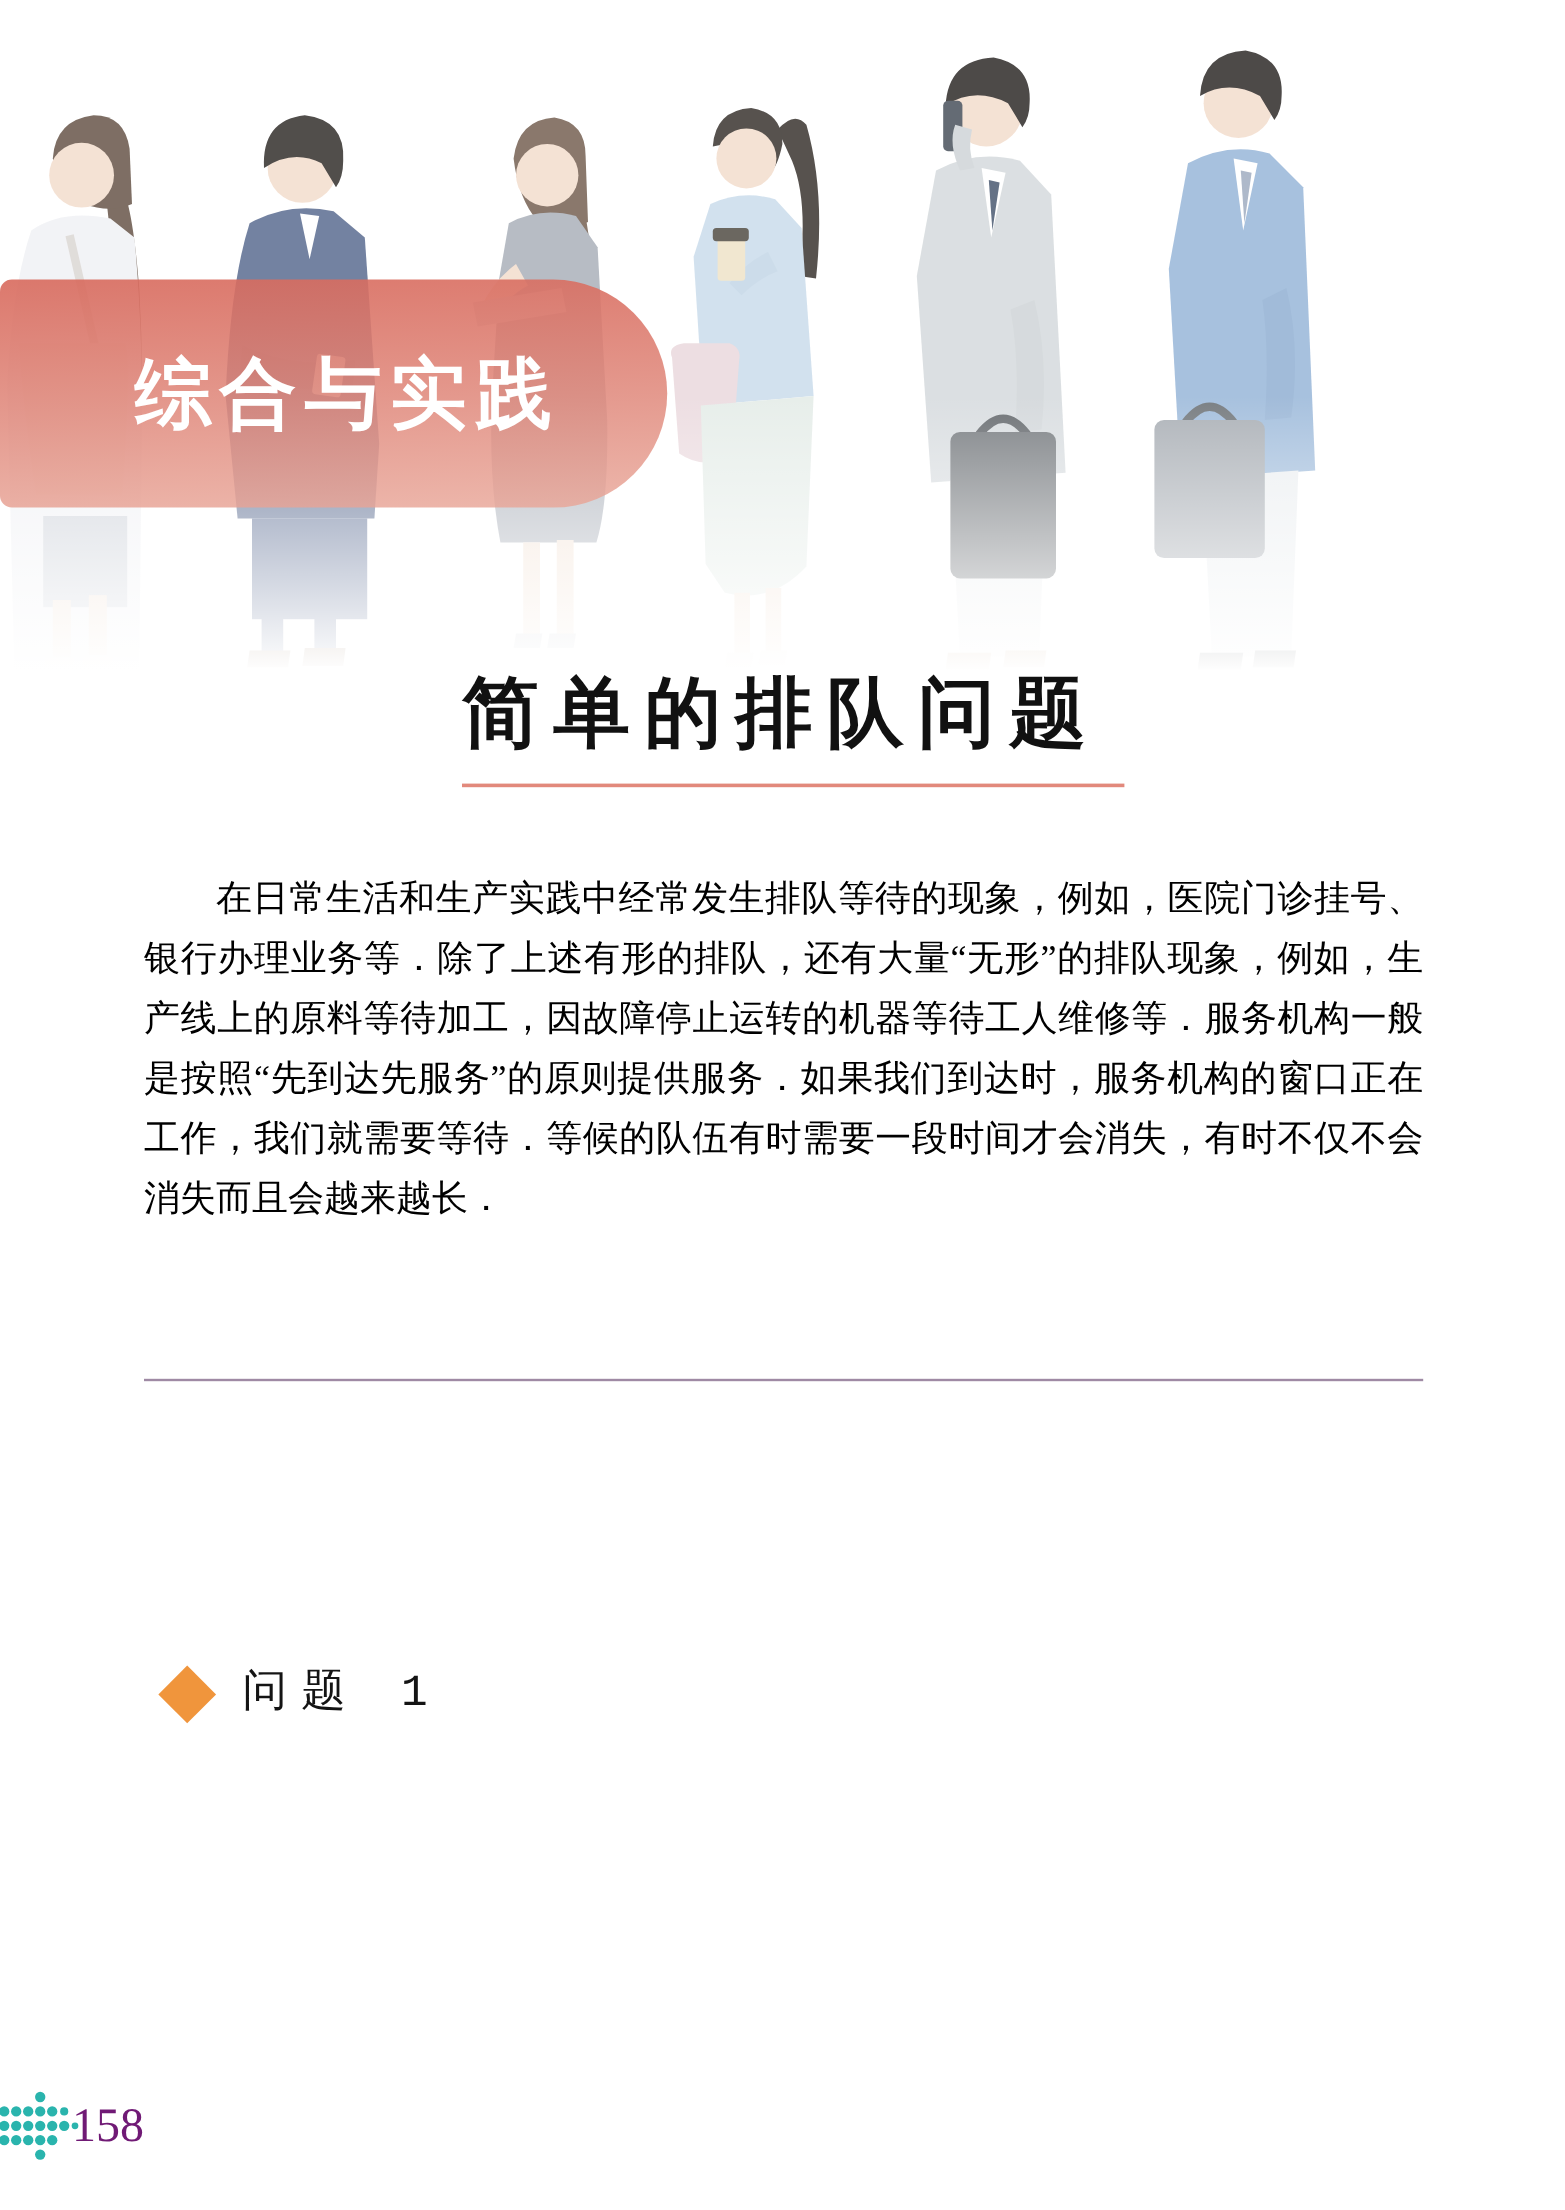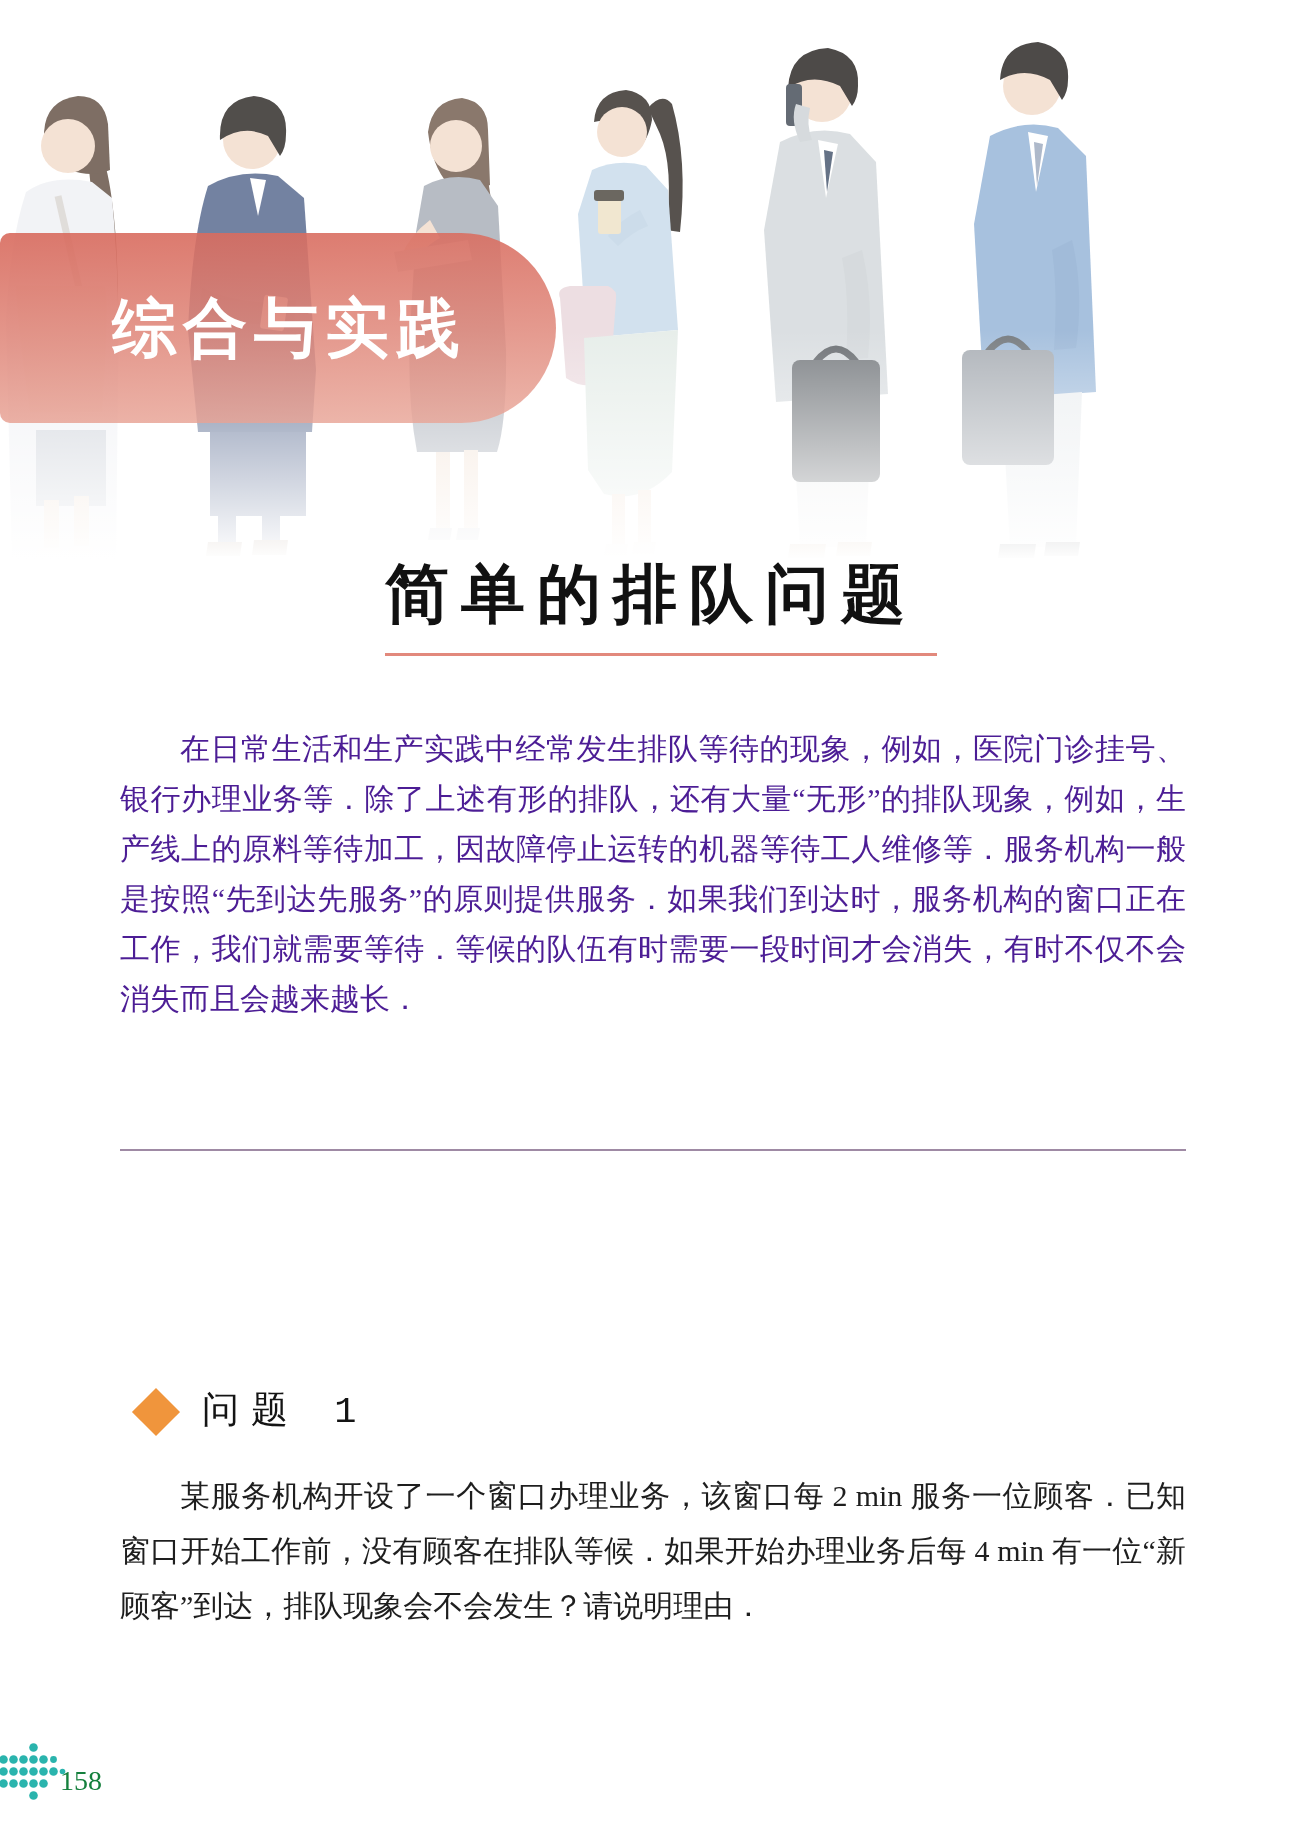--- a/index.html
+++ b/index.html
@@ -27,21 +27,21 @@
     font-family:"Liberation Sans","DejaVu Sans",sans-serif;font-weight:bold;
     font-size:64px;color:#111111;letter-spacing:12px;line-height:1;white-space:nowrap;
   }
   .title-underline{
     position:absolute;left:385px;top:653px;width:552px;height:3px;z-index:3;
     background:#e2897c;
   }
   
   .intro{
     position:absolute;left:120px;top:724px;width:1066px;z-index:2;
-    font-size:30px;line-height:50px;text-align:justify;text-indent:2em;color:#4c1d95;
+    font-size:30px;line-height:50px;text-align:justify;text-indent:2em;color:#000000;
   }
   .divider{
     position:absolute;left:120px;top:1149px;width:1066px;height:2px;background:#9f8aa4;
   }
   .objective{
     position:absolute;left:120px;top:1192px;width:1066px;
     font-size:30px;line-height:34px;text-indent:2em;color:#1e1e1e;
   }
   .diamond{
     position:absolute;left:139px;top:1395px;width:34px;height:34px;
@@ -51,21 +51,21 @@
     position:absolute;left:202px;top:1390px;
     font-size:37px;letter-spacing:12px;line-height:44px;color:#141414;white-space:nowrap;font-family:Liberation Mono, monospace;
   }
   .problem-text{
     position:absolute;left:120px;top:1468px;width:1066px;
     font-size:30px;line-height:55px;text-align:justify;text-indent:2em;color:#1e1e1e;
   }
   
   .footer-dots{position:absolute;left:0;top:1742px;width:72px;height:64px;}
   .page-number{
-    position:absolute;left:60px;top:1752px;font-size:28px;color:#15803d;line-height:38px;margin-top:10px;
+    position:absolute;left:60px;top:1752px;font-size:40px;color:#701a75;line-height:38px;
   }
   .footer-titles{
     position:absolute;left:131px;top:1757px;
     font-family:"Liberation Sans","DejaVu Sans",sans-serif;font-weight:bold;
     font-size:23px;color:#2ab4ad;letter-spacing:2px;line-height:30px;white-space:nowrap;
   }
   .footer-chapter{margin-left:30px;}
 </style>
 </head>
 <body>
@@ -179,21 +179,20 @@
 
   <div class="page-title">简单的排队问题</div>
   <div class="title-underline"></div>
 
   <div class="intro">在日常生活和生产实践中经常发生排队等待的现象，例如，医院门诊挂号、银行办理业务等．除了上述有形的排队，还有大量“无形”的排队现象，例如，生产线上的原料等待加工，因故障停止运转的机器等待工人维修等．服务机构一般是按照“先到达先服务”的原则提供服务．如果我们到达时，服务机构的窗口正在工作，我们就需要等待．等候的队伍有时需要一段时间才会消失，有时不仅不会消失而且会越来越长．</div>
 
   <div class="divider"></div>
 
   <div class="diamond"></div>
   <div class="problem-label">问题 1</div>
-  <div class="problem-text">某服务机构开设了一个窗口办理业务，该窗口每 2 min 服务一位顾客．已知窗口开始工作前，没有顾客在排队等候．如果开始办理业务后每 4 min 有一位“新顾客”到达，排队现象会不会发生？请说明理由．</div>
 
   <svg class="footer-dots" viewBox="0 0 72 64" xmlns="http://www.w3.org/2000/svg">
     <g fill="#2ab4ad">
       <circle cx="33.5" cy="5.5" r="4.3"></circle>
       <circle cx="3.5" cy="17.5" r="4.3"></circle>
         <circle cx="13.5" cy="17.5" r="4.3"></circle>
         <circle cx="23.5" cy="17.5" r="4.3"></circle>
         <circle cx="33.5" cy="17.5" r="4.3"></circle>
         <circle cx="43.5" cy="17.5" r="4.3"></circle>
         <circle cx="53.5" cy="17.5" r="3.4"></circle>

